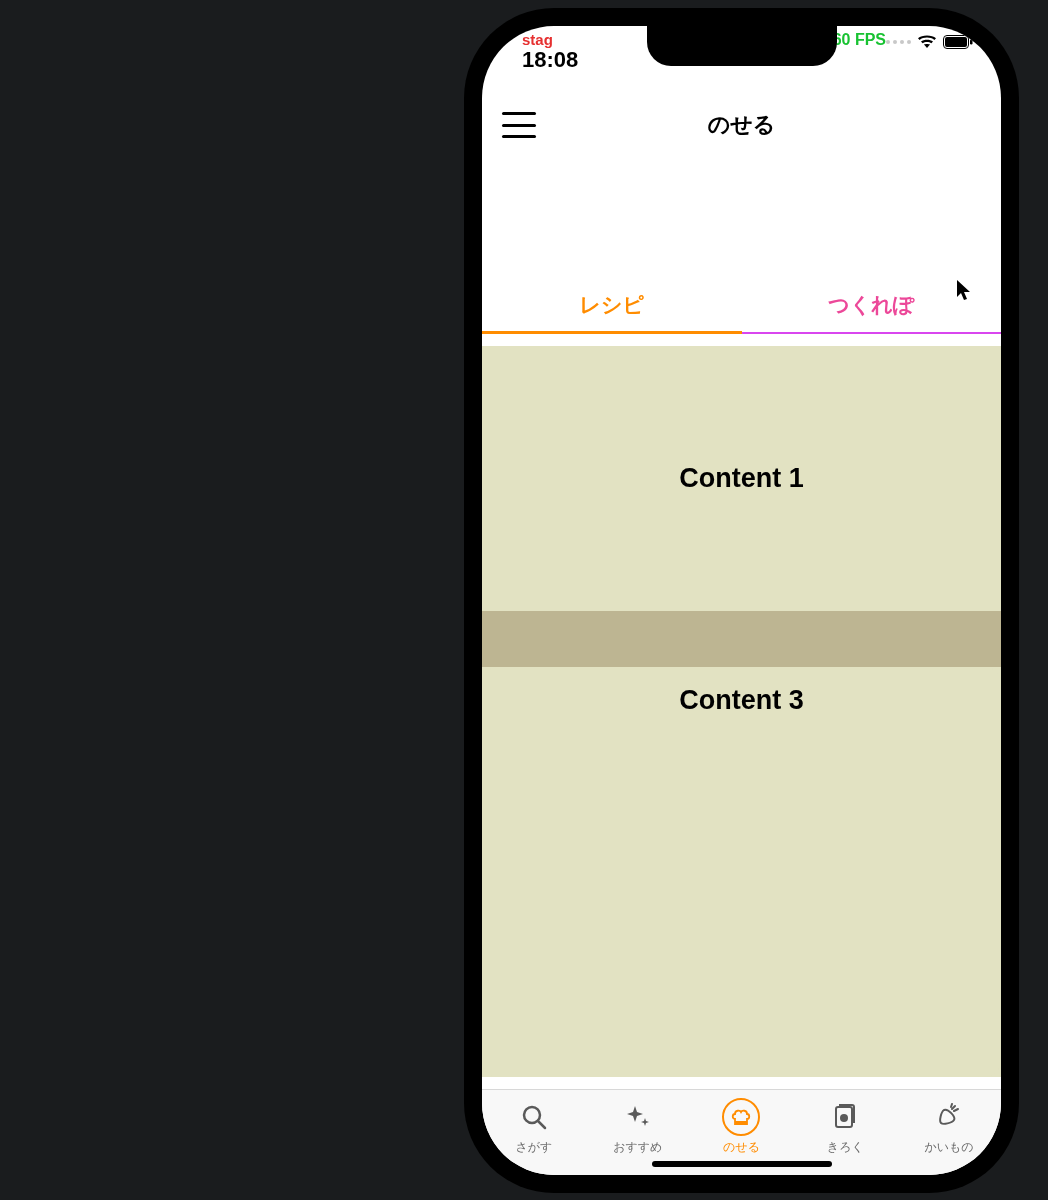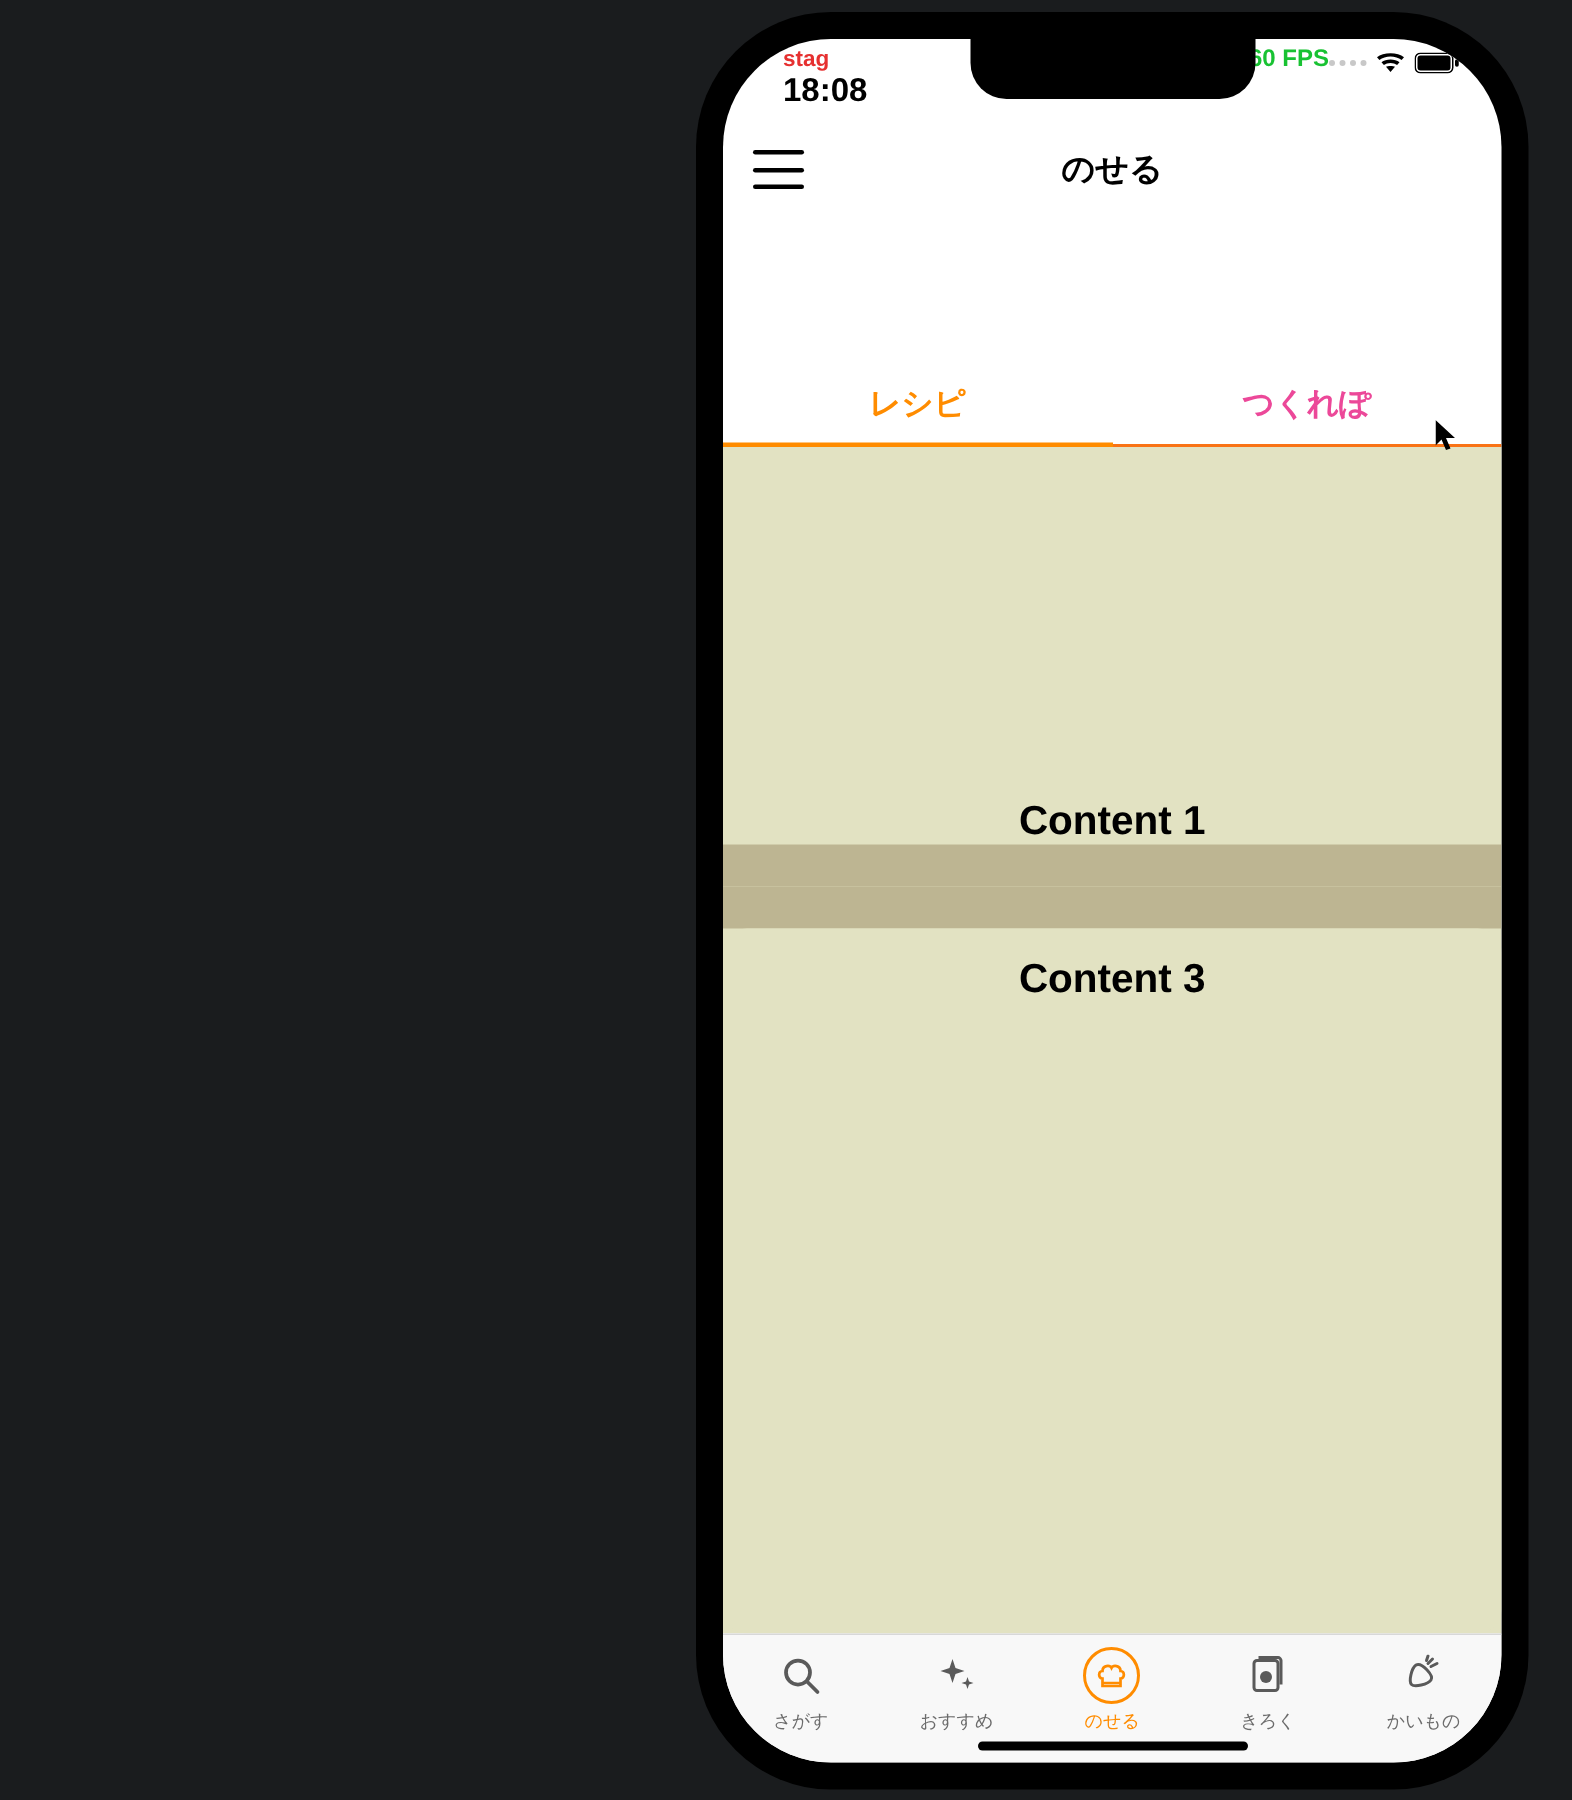--- a/index.html
+++ b/index.html
@@ -24,20 +24,21 @@
   }
   .screen {
     width: 100%;
     height: 100%;
     background: #fff;
     border-radius: 72px;
     overflow: hidden;
     position: relative;
     display: flex;
     flex-direction: column;
+    gap: 12px;
   }
   .notch {
     position: absolute;
     top: 0;
     left: 50%;
     transform: translateX(-50%);
     width: 190px;
     height: 40px;
     background: #000;
     border-bottom-left-radius: 24px;
@@ -83,21 +84,21 @@
     flex-direction: column;
     justify-content: space-between;
     cursor: pointer;
   }
   .hamburger span { height: 3px; background: #000; border-radius: 2px; }
   .nav-title { font-size: 22px; font-weight: 700; color: #000; }
 
   .spacer { height: 98px; }
 
   
-  .tabs { display: flex; height: 56px; border-bottom: 2px solid #f97316; }
+  .tabs { display: flex; height: 56px; border-bottom: 2px solid #d946ef; }
   .tab {
     flex: 1;
     display: flex;
     align-items: center;
     justify-content: center;
     font-size: 21px;
     font-weight: 700;
     color: #ec4899;
     cursor: pointer;
     position: relative;
@@ -114,21 +115,21 @@
   
   .content-list {
     flex: 1;
     overflow: hidden;
     display: flex;
     flex-direction: column;
     background: #e2e2c2;
   }
   .content-block {
     display: flex;
-    align-items: flex-end;
+    align-items: center;
     justify-content: center;
     font-size: 27px;
     font-weight: 700;
     color: #000;
   }
   .c1 { background: #e2e2c2; height: 265px; }
   .divider1 { height: 28px; background: #bdb592; }
   .c2 { background: #a29a7d; height: 370px; }
   .divider2 { height: 28px; background: #bdb592; }
   .c3 { background: #e2e2c2; flex: 1; align-items: flex-start; padding-top: 18px; border-radius: 16px; }

